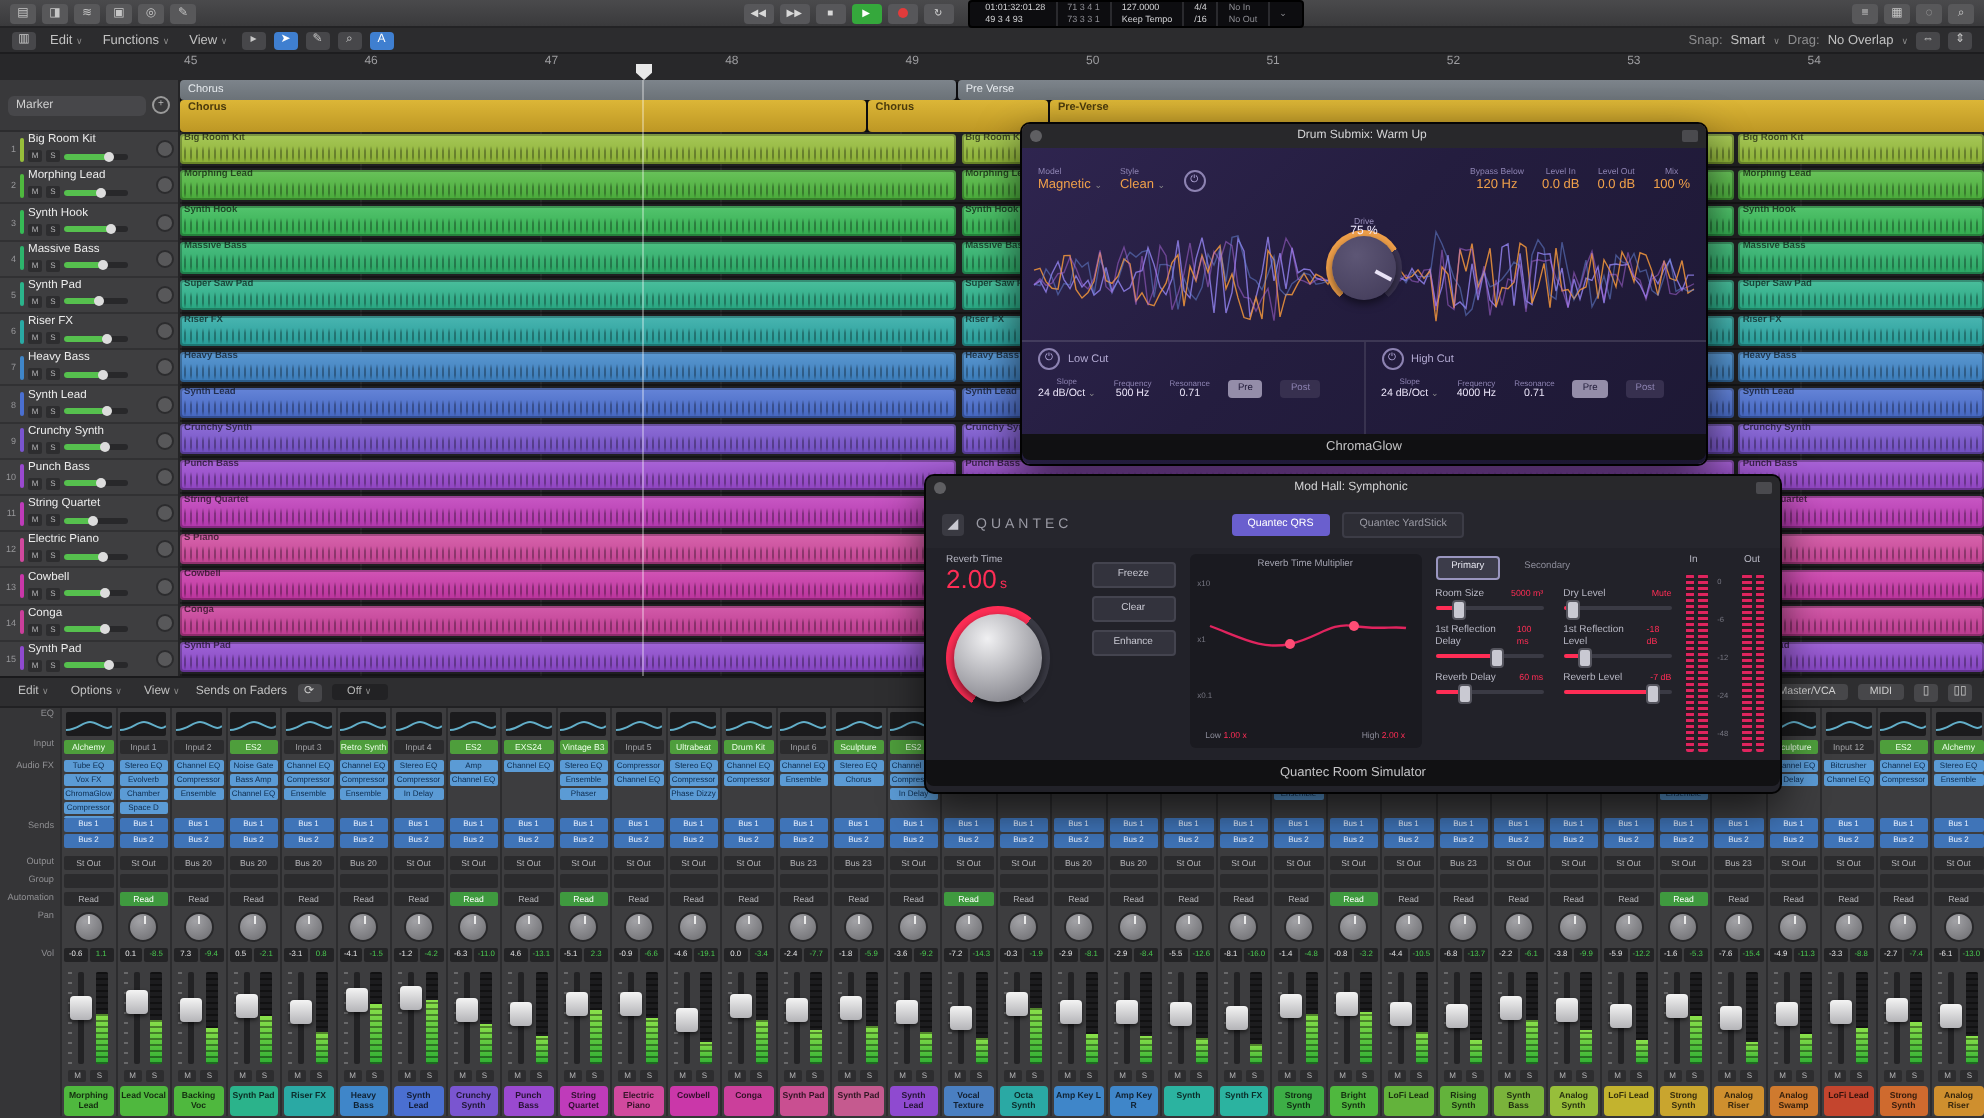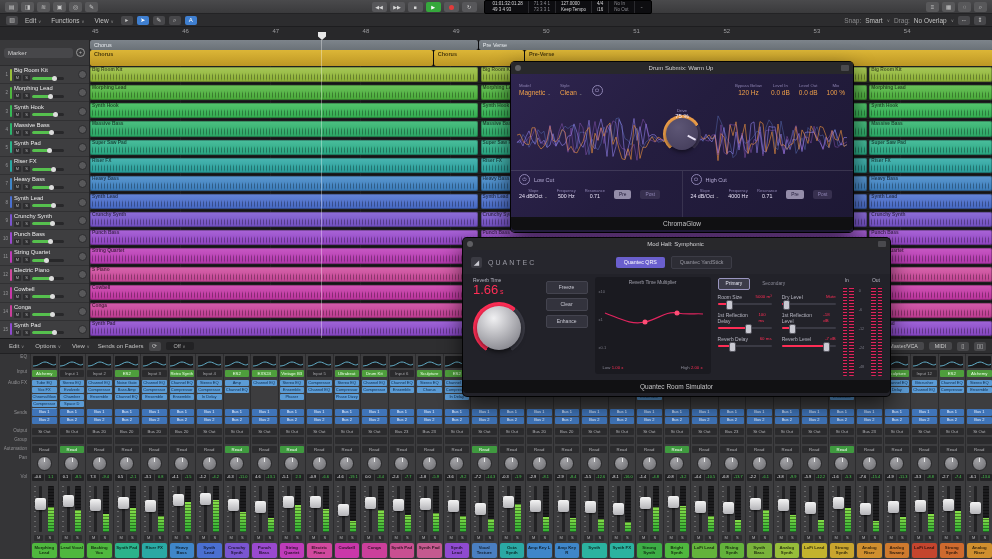--- a/index.html
+++ b/index.html
@@ -844,21 +844,21 @@
     <div class="sp"></div>
     <div class="qtab on">Quantec QRS</div>
     <div class="qtab off">Quantec YardStick</div>
     <div class="sp"></div>
       <div style="width:70px"></div>
   </div>
   <div id="qbody">
     <div style="width:70px">
       <div class="qlab">Reverb Time</div>
       <div style="font-size:13px;color:#ff2d55;line-height:14px">
-        <span>1.66</span><span style="font-size:6px"> </span><span style="font-size:7px">s</span>
+        <span>2.00</span><span style="font-size:6px"> </span><span style="font-size:7px">s</span>
       </div>
       <div id="qknob">
           <div class="in"></div>
         </div>
     </div>
     <div style="width:42px;padding-top:4px">
         <div class="qbtn">Freeze</div>
         <div class="qbtn">Clear</div>
         <div class="qbtn">Enhance</div>
       </div>

